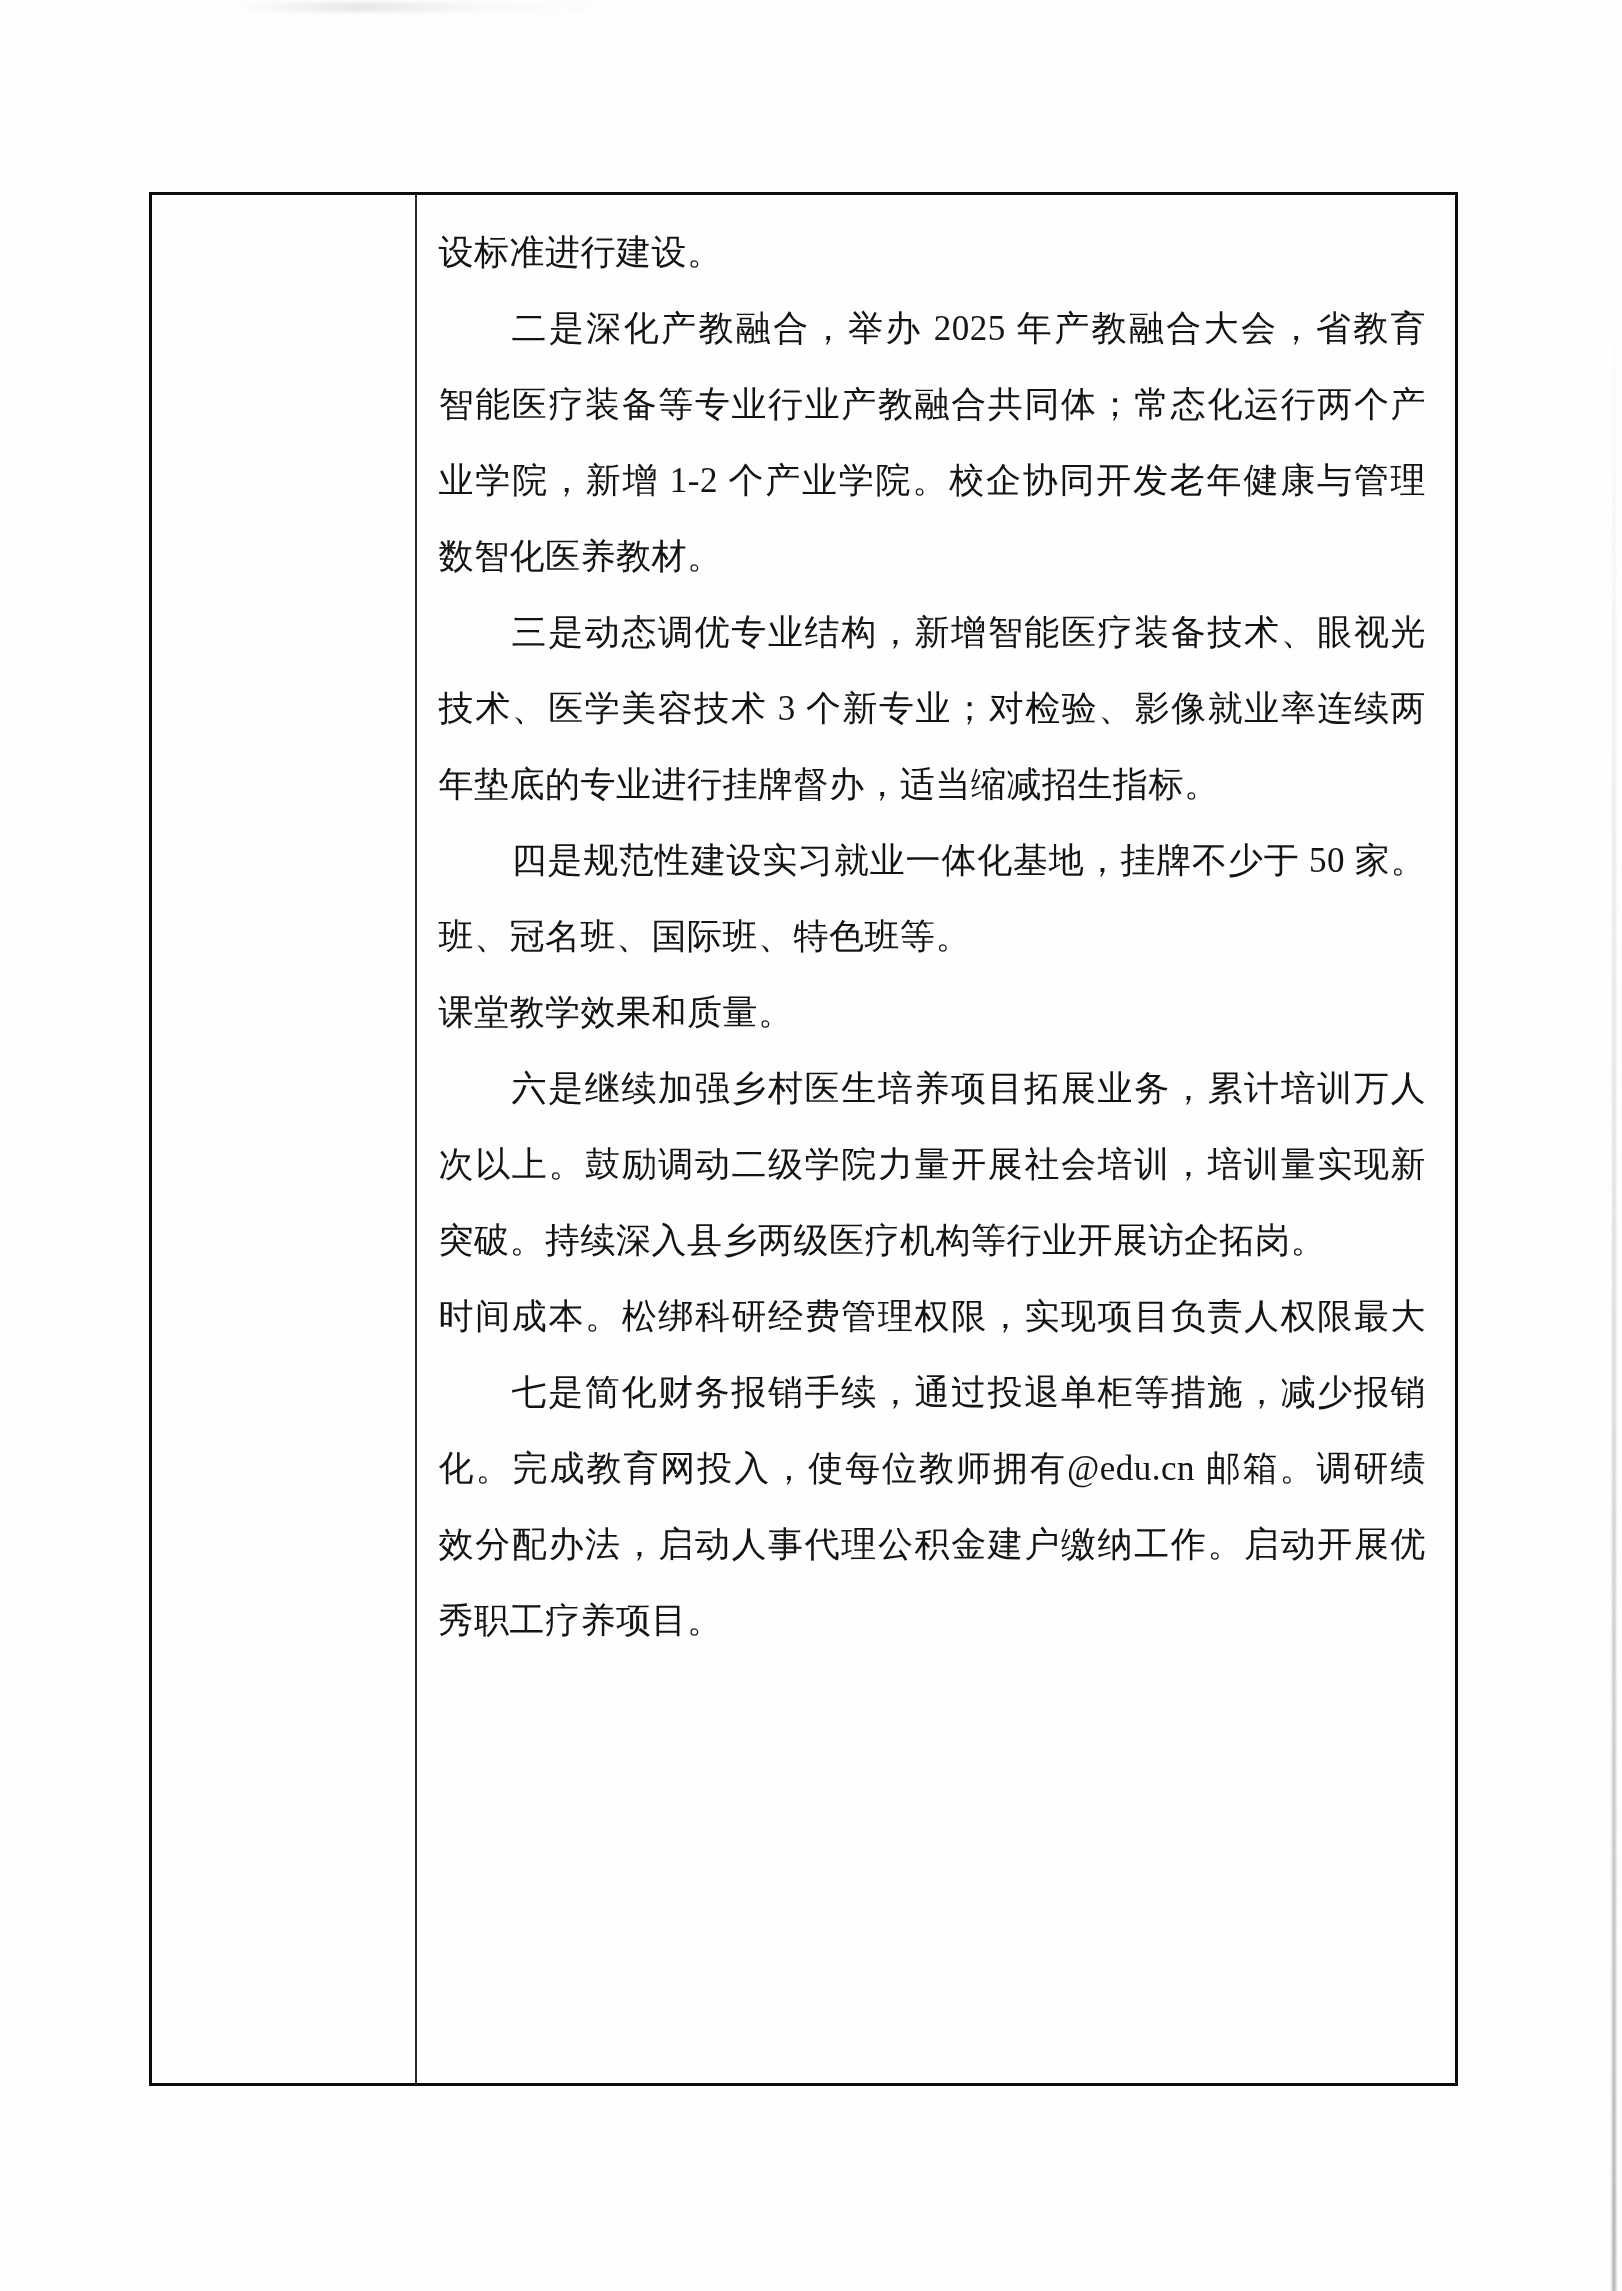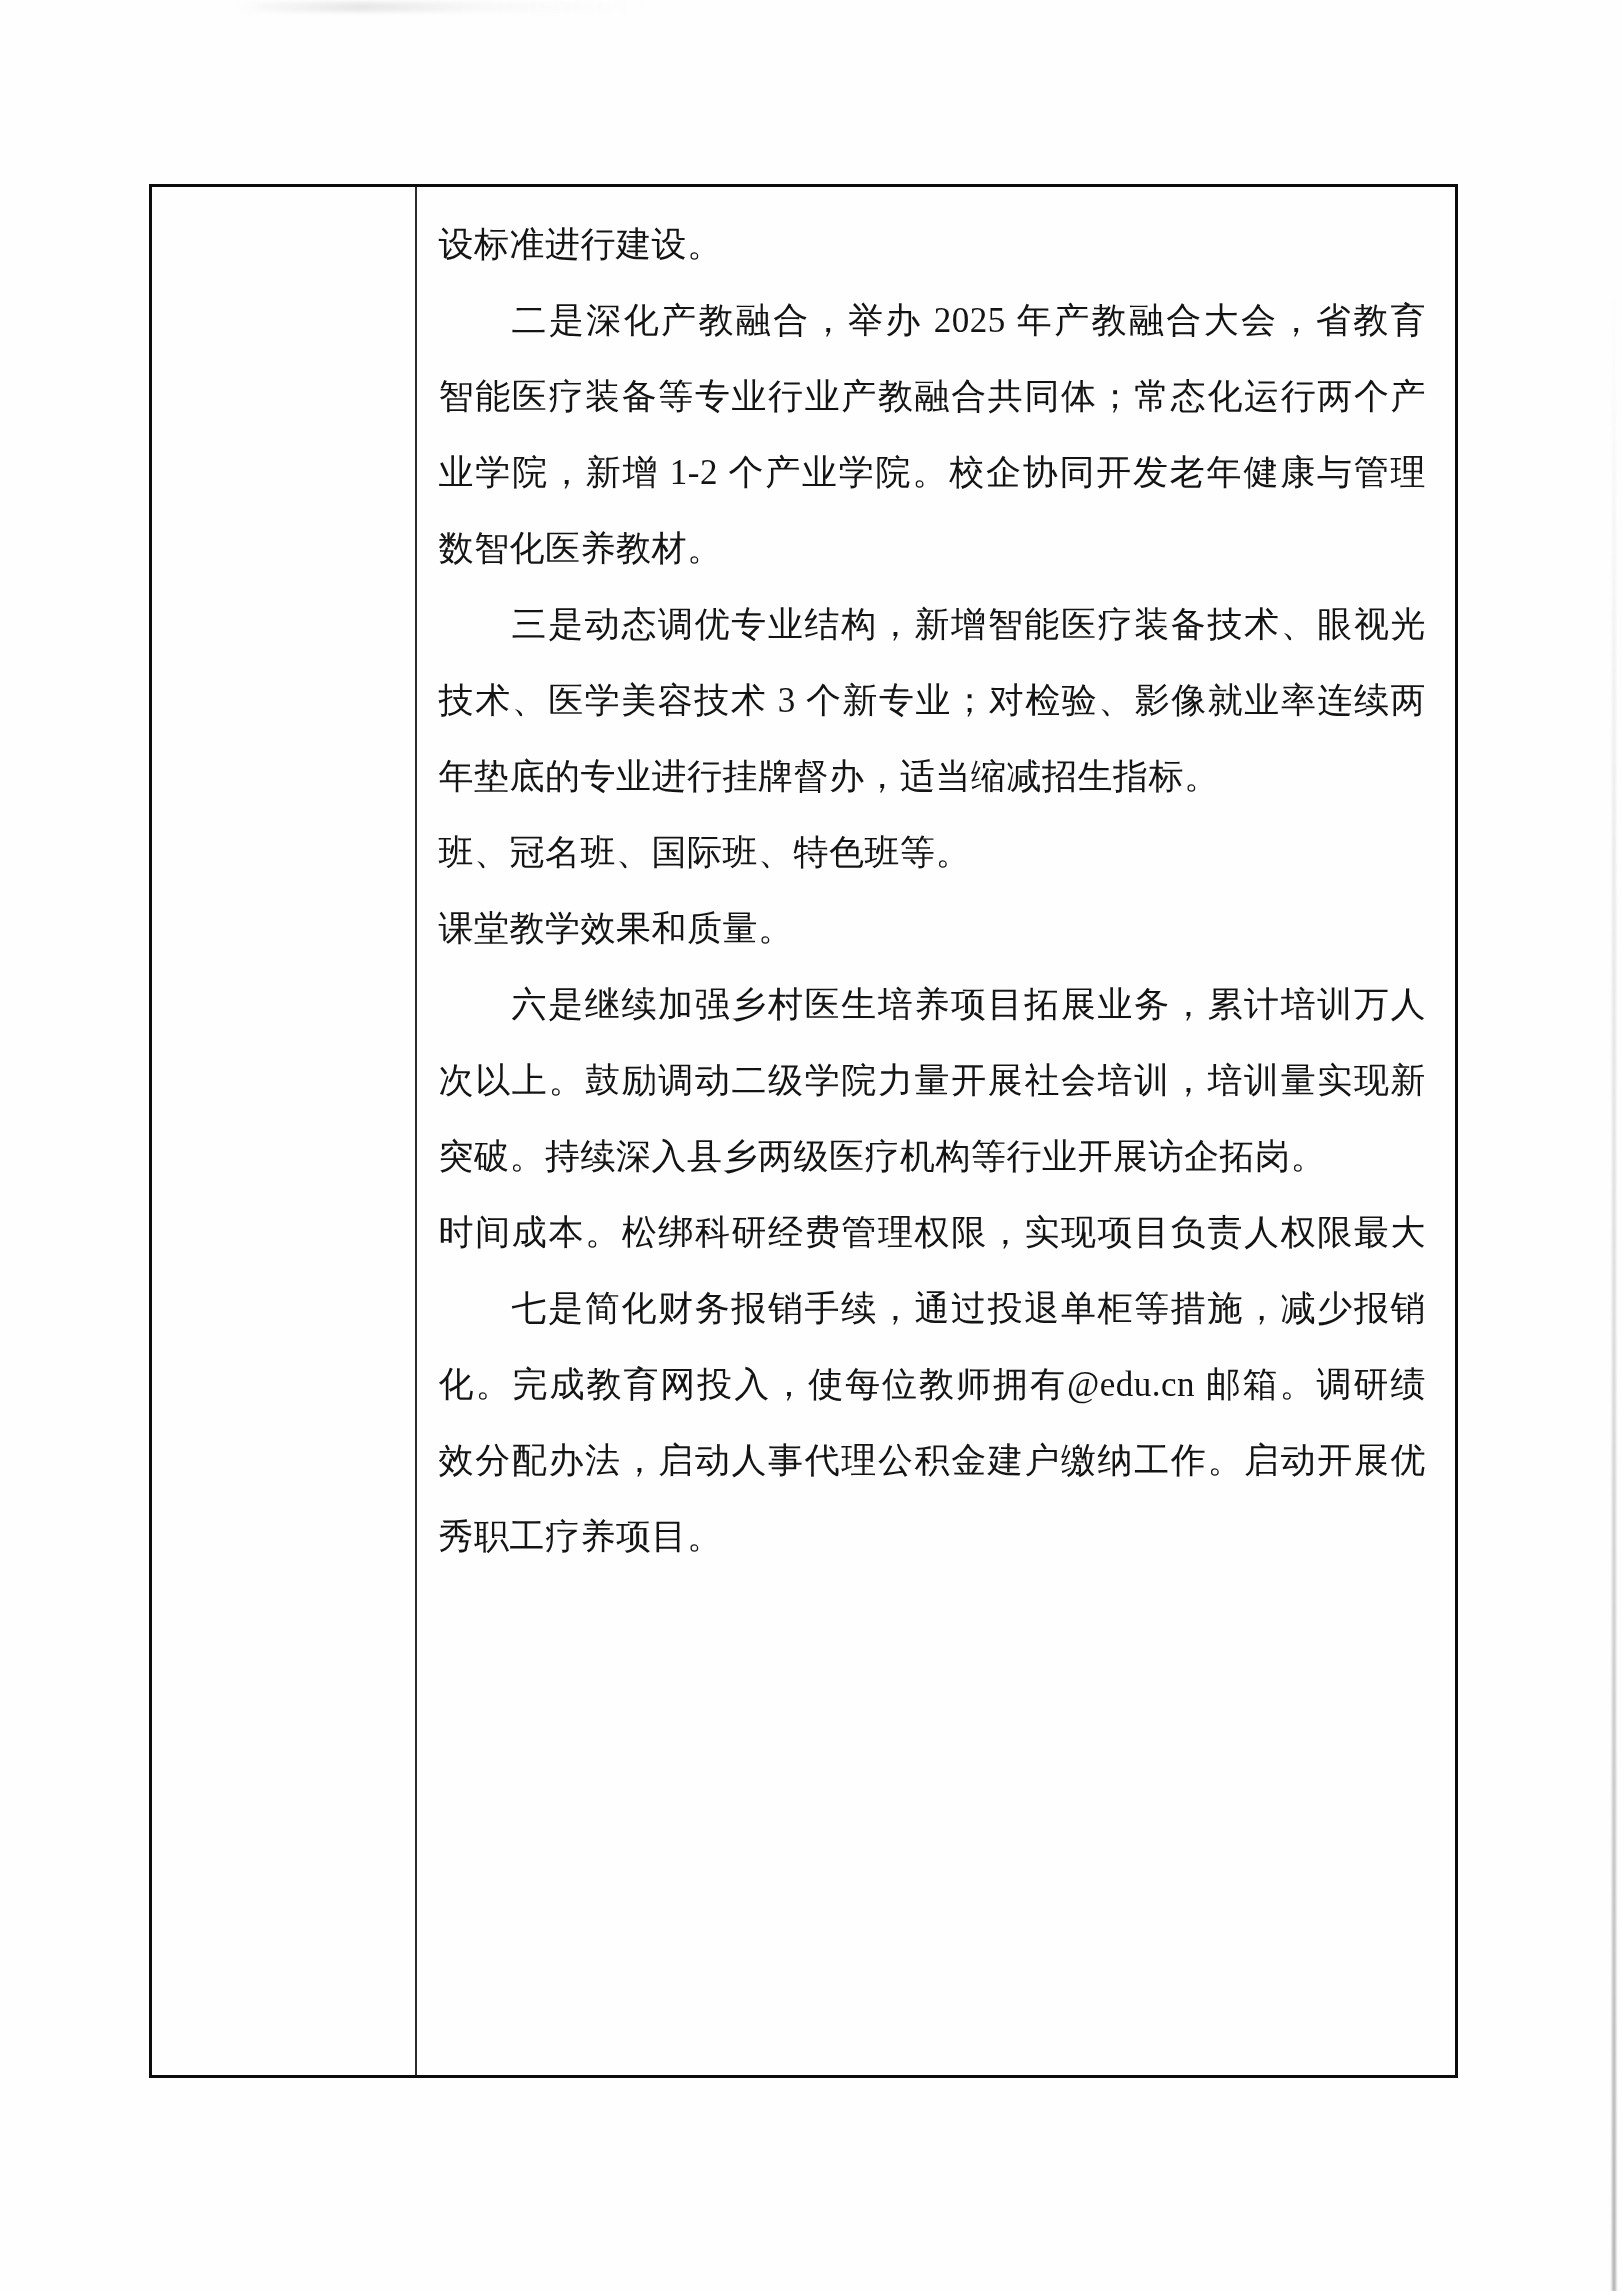--- a/index.html
+++ b/index.html
@@ -26,21 +26,21 @@
   .edge-shadow-right {
     position: absolute;
     left: 1612px; top: 294px;
     width: 3.9px; height: 1998px;
     background: linear-gradient(to bottom, rgba(140,140,140,0) 0%, rgba(140,140,140,.25) 45%, rgba(120,120,120,.55) 100%);
     filter: blur(1px);
   }
   
   .doc-table {
     position: absolute;
-    left: 149px; top: 184px;
+    left: 149px; top: 192px;
     width: 1309px; height: 1894px;
     border: 3.9px solid #0c0c0c;
     box-sizing: border-box;
     display: flex;
     background: #fefefe;
   }
   .col-left {
     width: 263px;
     flex: 0 0 263px;
     border-right: 2px solid #2b2b2b;
@@ -81,20 +81,21 @@
     <div class="col-content">
       <div>
           <div class="line">设标准进行建设。</div>
           <div class="line indent full">二是深化产教融合，举办 2025 年产教融合大会，省教育</div>
           <div class="line full">智能医疗装备等专业行业产教融合共同体；常态化运行两个产</div>
           <div class="line full">业学院，新增 1-2 个产业学院。校企协同开发老年健康与管理</div>
           <div class="line">数智化医养教材。</div>
           <div class="line indent full">三是动态调优专业结构，新增智能医疗装备技术、眼视光</div>
           <div class="line full">技术、医学美容技术 3 个新专业；对检验、影像就业率连续两</div>
           <div class="line">年垫底的专业进行挂牌督办，适当缩减招生指标。</div>
+          <div class="line indent full">四是规范性建设实习就业一体化基地，挂牌不少于 50 家。</div>
           <div class="line">班、冠名班、国际班、特色班等。</div>
           <div class="line">课堂教学效果和质量。</div>
           <div class="line indent full">六是继续加强乡村医生培养项目拓展业务，累计培训万人</div>
           <div class="line full">次以上。鼓励调动二级学院力量开展社会培训，培训量实现新</div>
           <div class="line">突破。持续深入县乡两级医疗机构等行业开展访企拓岗。</div>
           <div class="line full">时间成本。松绑科研经费管理权限，实现项目负责人权限最大</div>
           <div class="line indent full">七是简化财务报销手续，通过投退单柜等措施，减少报销</div>
           <div class="line full">化。完成教育网投入，使每位教师拥有@edu.cn 邮箱。调研绩</div>
           <div class="line full">效分配办法，启动人事代理公积金建户缴纳工作。启动开展优</div>
           <div class="line">秀职工疗养项目。</div>

